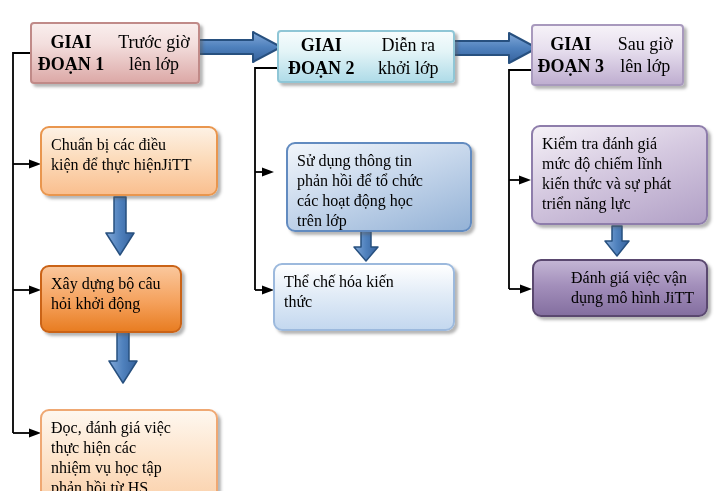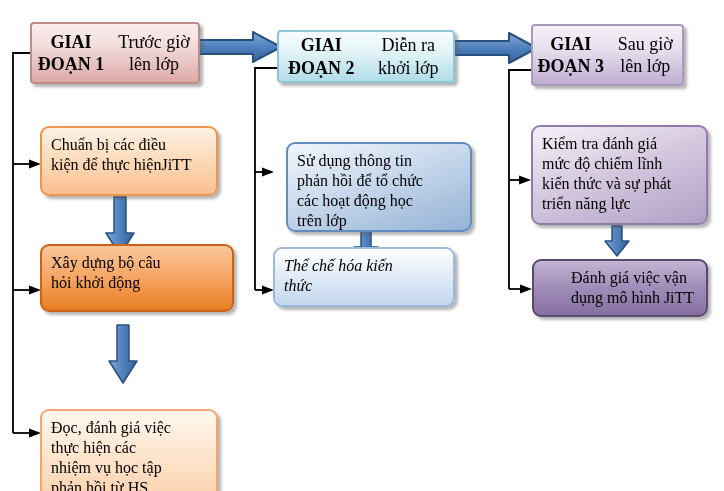--- a/index.html
+++ b/index.html
@@ -27,30 +27,30 @@
   #h1{left:30px;top:22px;width:170px;height:62px;border:2px solid #c08a88;
       background:linear-gradient(180deg,#f9eeed 0%,#f3dedd 35%,#dca9a7 100%);}
   #h2{left:277px;top:30px;width:178px;height:53px;border:2px solid #8fc6d6;
       background:linear-gradient(180deg,#f6fcfd 0%,#e3f4f7 40%,#b0dce8 100%);}
   #h3{left:531px;top:24px;width:153px;height:62px;border:2px solid #a899bd;
       background:linear-gradient(180deg,#f6f2f8 0%,#e7dfee 40%,#bfaed0 100%);}
 
   
   #c1b1{left:40px;top:126px;width:178px;height:70px;border:2px solid #e9964e;
         background:linear-gradient(180deg,#fdf1e4 0%,#fcdcbc 45%,#fabf8f 100%);}
-  #c1b2{left:40px;top:244px;width:194px;height:68px;border:2px solid #ca6317;
+  #c1b2{left:40px;top:265px;width:142px;height:68px;border:2px solid #ca6317;
         background:linear-gradient(180deg,#fac79c 0%,#f5a15c 55%,#e87d22 100%);}
   #c1b3{left:40px;top:409px;width:178px;height:102px;border:2px solid #efa873;
         background:linear-gradient(180deg,#fef7ef 0%,#fde3c9 50%,#facda6 100%);}
 
   
   #c2b1{left:286px;top:125px;width:186px;height:90px;border:2px solid #628bc0;
         background:linear-gradient(160deg,#f2f6fb 0%,#c8d8ec 45%,#94b2d6 100%);margin-top:17px;}
-  #c2b2{left:273px;top:247px;width:182px;height:60px;border:2px solid #9cb9dd;
-        background:linear-gradient(180deg,#ffffff 0%,#e2ecf7 45%,#c4d8ef 100%);font-style:italic;}
+  #c2b2{left:273px;top:263px;width:182px;height:68px;border:2px solid #9cb9dd;
+        background:linear-gradient(180deg,#ffffff 0%,#e2ecf7 45%,#c4d8ef 100%);}
 
   
   #c3b1{left:531px;top:125px;width:177px;height:100px;border:2px solid #8e7dab;
         background:linear-gradient(160deg,#f5f1f7 0%,#d5c9e0 45%,#b1a0c6 100%);}
   #c3b2{left:532px;top:259px;width:176px;height:58px;border:2px solid #5a486f;
         background:linear-gradient(180deg,#c3b5d4 0%,#a38fbb 45%,#846fa0 100%);padding-left:28px;}
 </style>
 </head>
 <body>
 

